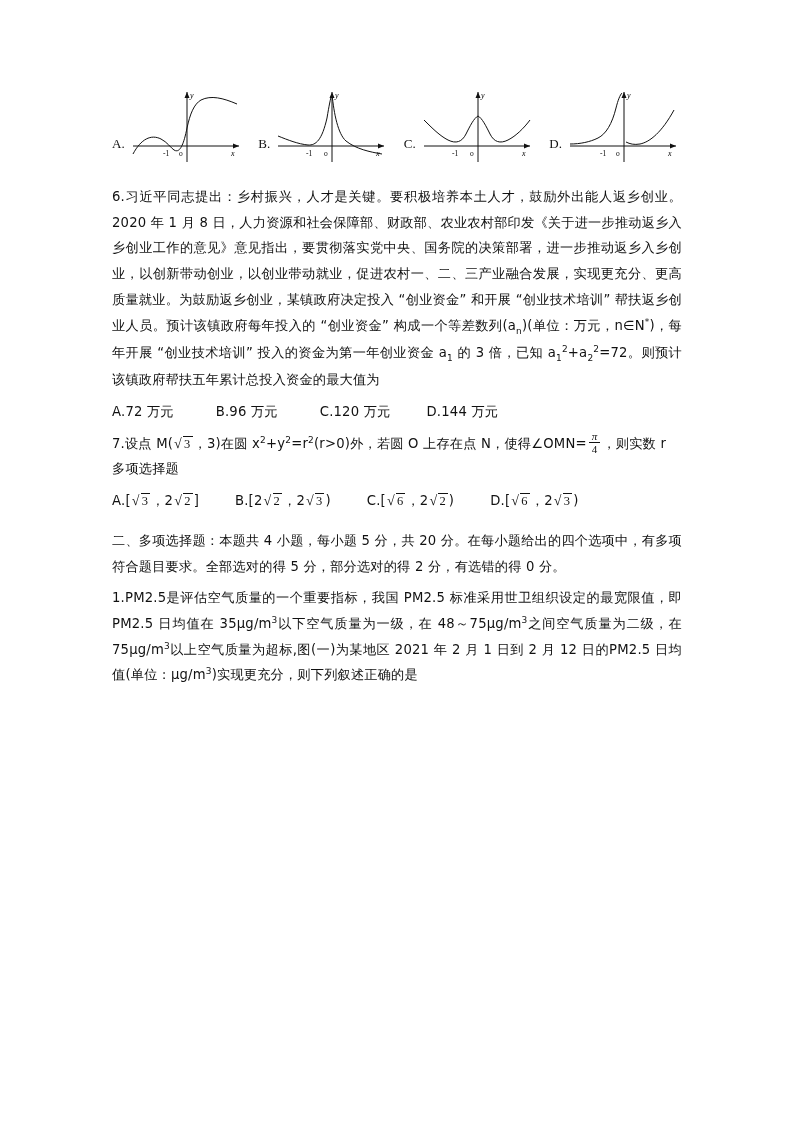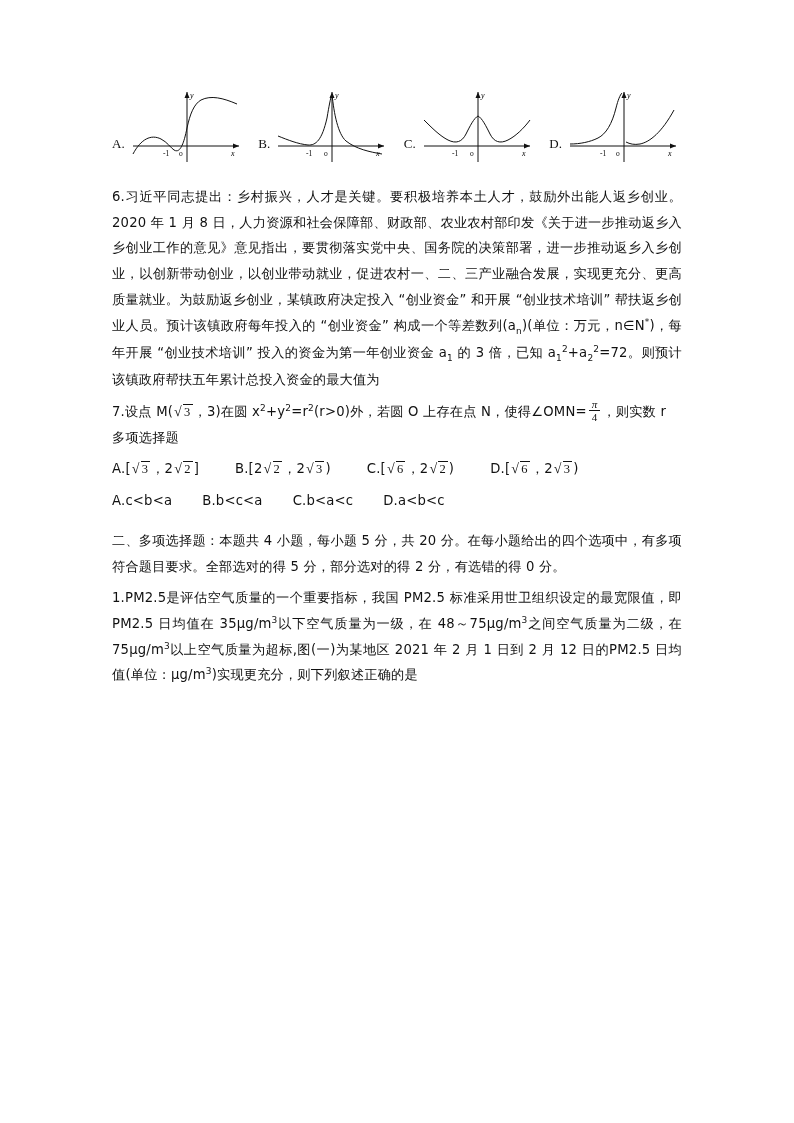--- a/index.html
+++ b/index.html
@@ -184,27 +184,27 @@
         <text x="36" y="72" font-size="7.5" font-family="Liberation Serif, serif">-1</text>
         <path d="M6,60 C16,60 26,58 34,54 C42,50 48,40 52,24 C54,16 56,11 58,9" fill="none" stroke="#111" stroke-width="1"></path>
         <path d="M62,58 C66,60 70,61 76,60 C86,58 98,48 110,26" fill="none" stroke="#111" stroke-width="1"></path>
       </svg>
     </div>
 
   </div>
 
   <p class="q"><span>6.习近平同志提出：乡村振兴，人才是关键。要积极培养本土人才，鼓励外出能人返乡创业。2020 年 1 月 8 日，人力资源和社会保障部、财政部、农业农村部印发《关于进一步推动返乡入乡创业工作的意见》意见指出，要贯彻落实党中央、国务院的决策部署，进一步推动返乡入乡创业，以创新带动创业，以创业带动就业，促进农村一、二、三产业融合发展，实现更充分、更高质量就业。为鼓励返乡创业，某镇政府决定投入 “创业资金” 和开展 “创业技术培训” 帮扶返乡创业人员。预计该镇政府每年投入的 “创业资金” 构成一个等差数列(a</span><sub>n</sub><span>)(单位：万元，n∈N</span><sup>*</sup><span>)，每年开展 “创业技术培训” 投入的资金为第一年创业资金 a</span><sub>1</sub><span> 的 3 倍，已知 a</span><sub>1</sub><sup>2</sup><span>+a</span><sub>2</sub><sup>2</sup><span>=72。则预计该镇政府帮扶五年累计总投入资金的最大值为</span></p>
 
+  <p class="options-line"><span class="opt">A.72 万元</span><span class="sp-1"></span><span class="opt">B.96 万元</span><span class="sp-1"></span><span class="opt">C.120 万元</span><span class="sp-2"></span><span class="opt">D.144 万元</span></p>
 
   <p class="q blk"><span>7.设点 M(</span><span class="rad"><span>3</span></span><span>，3)在圆 x</span><sup>2</sup><span>+y</span><sup>2</sup><span>=r</span><sup>2</sup><span>(r&gt;0)外，若圆 O 上存在点 N，使得∠OMN=</span><span class="frac"><span class="num">π</span><span class="den">4</span></span><span>，则实数 r</span><br><span>多项选择题</span></p>
 
   <p class="options-line">
     <span class="opt"><span>A.[</span><span class="rad"><span>3</span></span><span>，2</span><span class="rad"><span>2</span></span><span>]</span></span><span class="sp-2"></span><span class="opt"><span>B.[2</span><span class="rad"><span>2</span></span><span>，2</span><span class="rad"><span>3</span></span><span>)</span></span><span class="sp-2"></span><span class="opt"><span>C.[</span><span class="rad"><span>6</span></span><span>，2</span><span class="rad"><span>2</span></span><span>)</span></span><span class="sp-2"></span><span class="opt"><span>D.[</span><span class="rad"><span>6</span></span><span>，2</span><span class="rad"><span>3</span></span><span>)</span></span>
   </p>
 
 
-  <p class="options-line"><span class="opt">A.c&lt;b&lt;a</span><span class="sp-3"></span><span class="opt">B.b&lt;c&lt;a</span><span class="sp-3"></span><span class="opt">C.b&lt;a&lt;c</span><span class="sp-3"></span><span class="opt">D.a&lt;b&lt;c</span></p>
 
   <p class="q blk2">二、多项选择题：本题共 4 小题，每小题 5 分，共 20 分。在每小题给出的四个选项中，有多项符合题目要求。全部选对的得 5 分，部分选对的得 2 分，有选错的得 0 分。</p>
 
   <p class="q blk"><span>1.PM2.5是评估空气质量的一个重要指标，我国 PM2.5 标准采用世卫组织设定的最宽限值，</span><span>即 PM2.5 日均值在 35μg/m</span><sup>3</sup><span>以下空气质量为一级，在 48～75μg/m</span><sup>3</sup><span>之间空气质量为二级，在</span><span>75μg/m</span><sup>3</sup><span>以上空气质量为超标,图(一)为某地区 2021 年 2 月 1 日到 2 月 12 日的PM2.5 日均值(单</span><span>位：μg/m</span><sup>3</sup><span>)实现更充分，则下列叙述正确的是</span></p>
 
 </div>
 
 </body></html>

